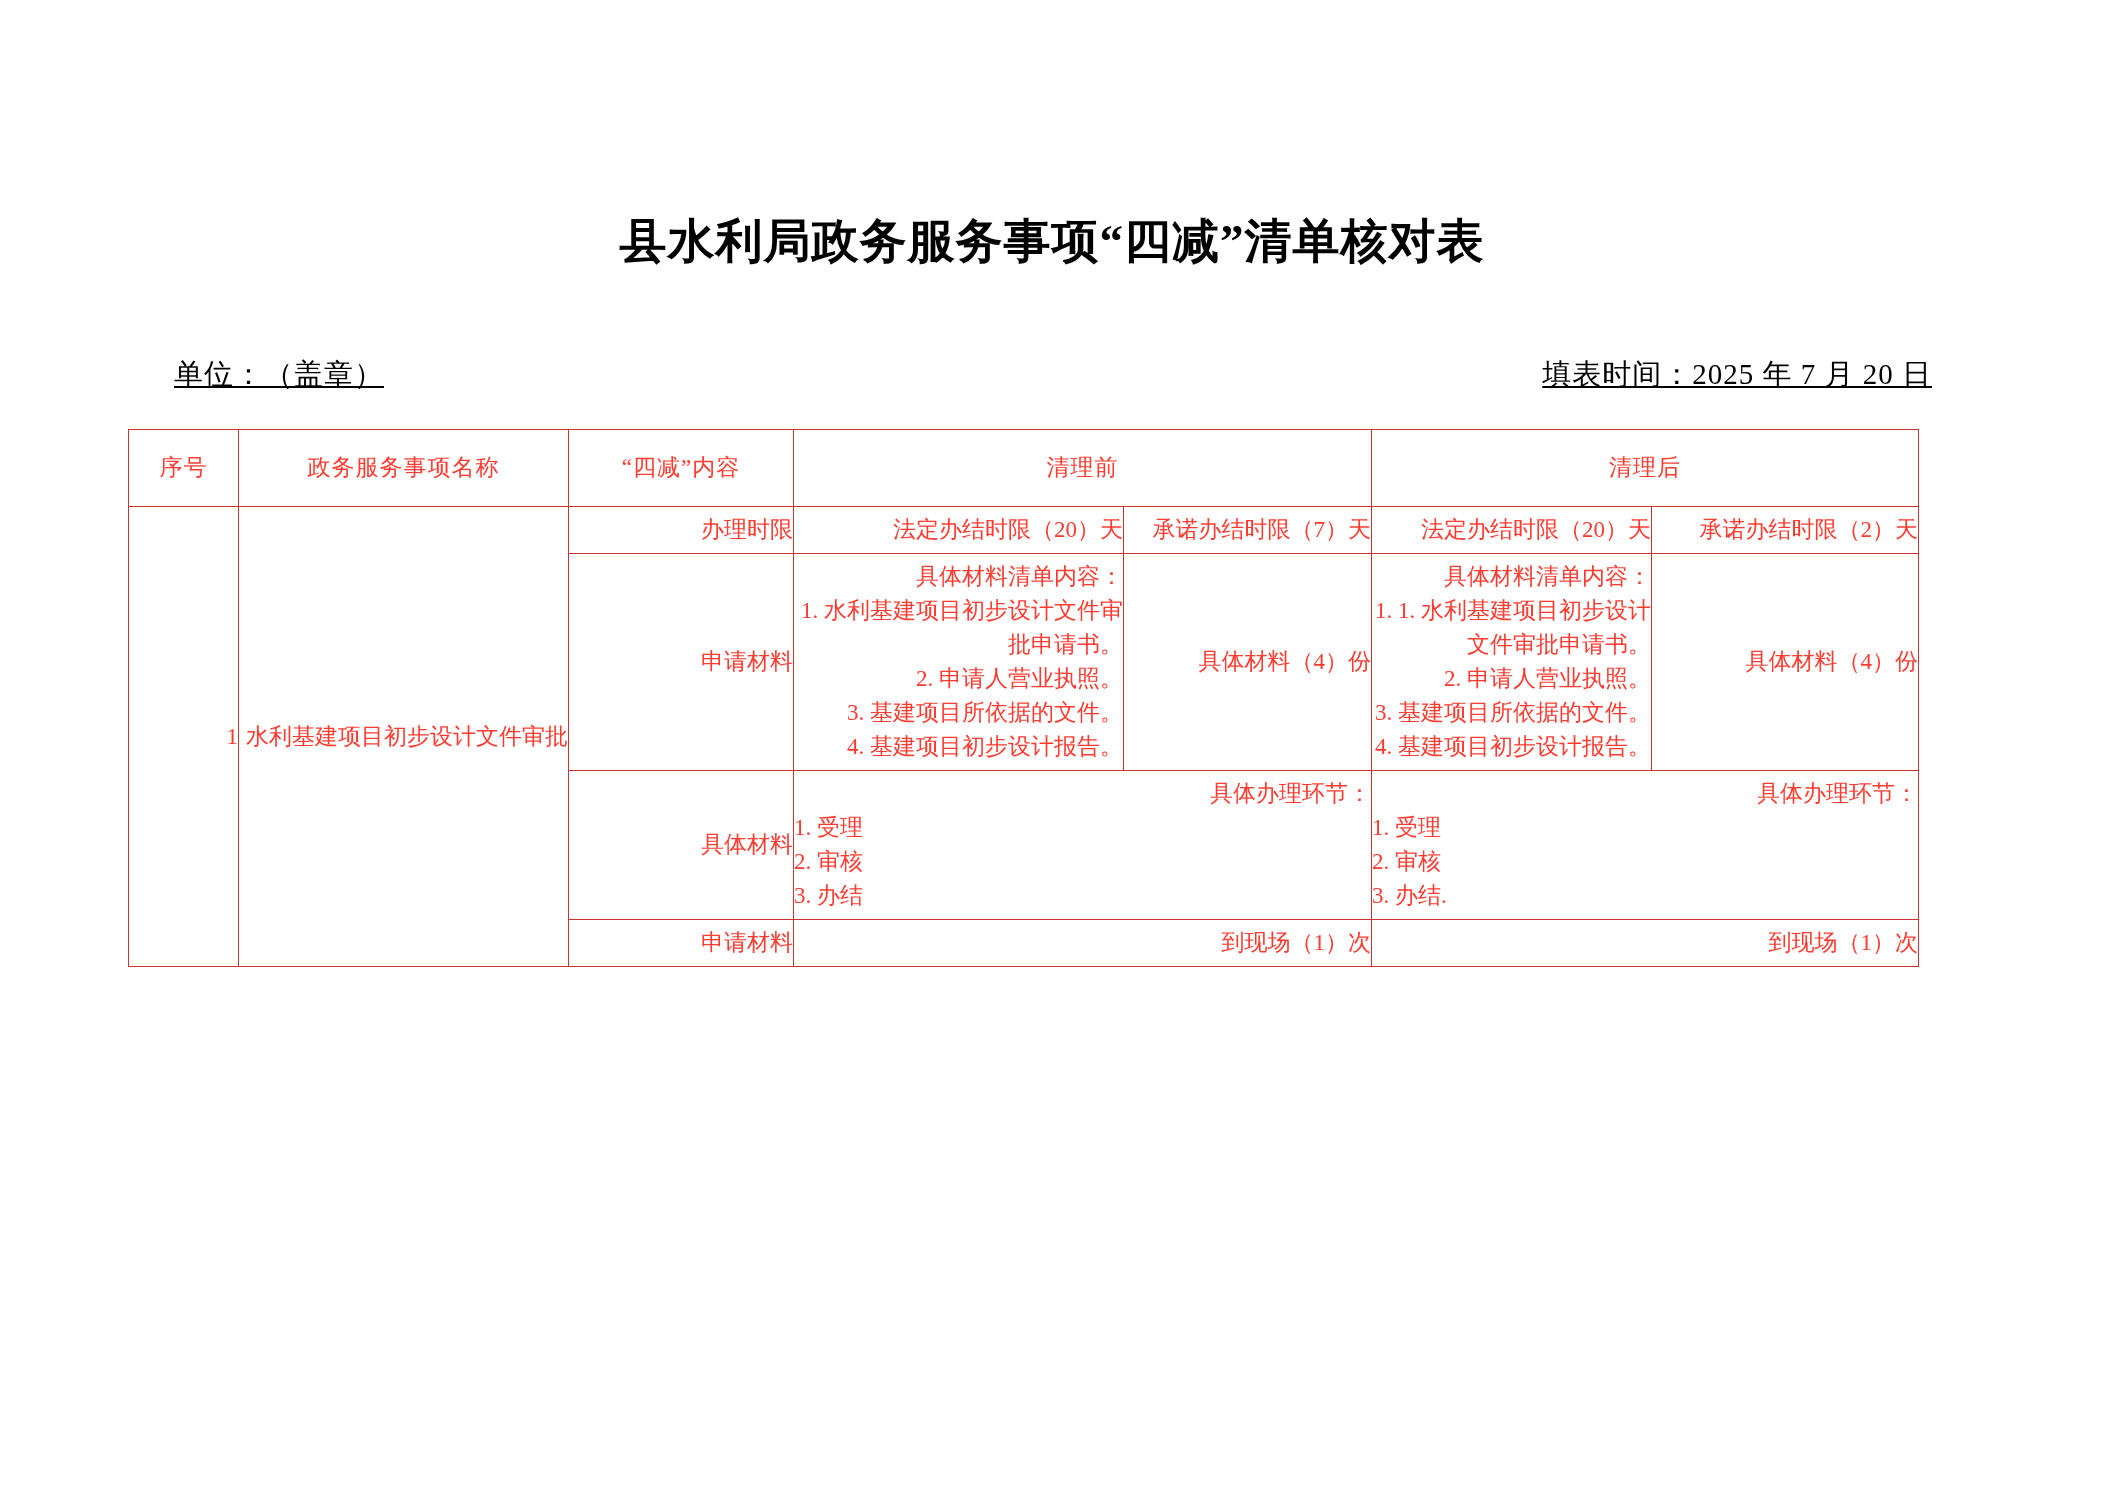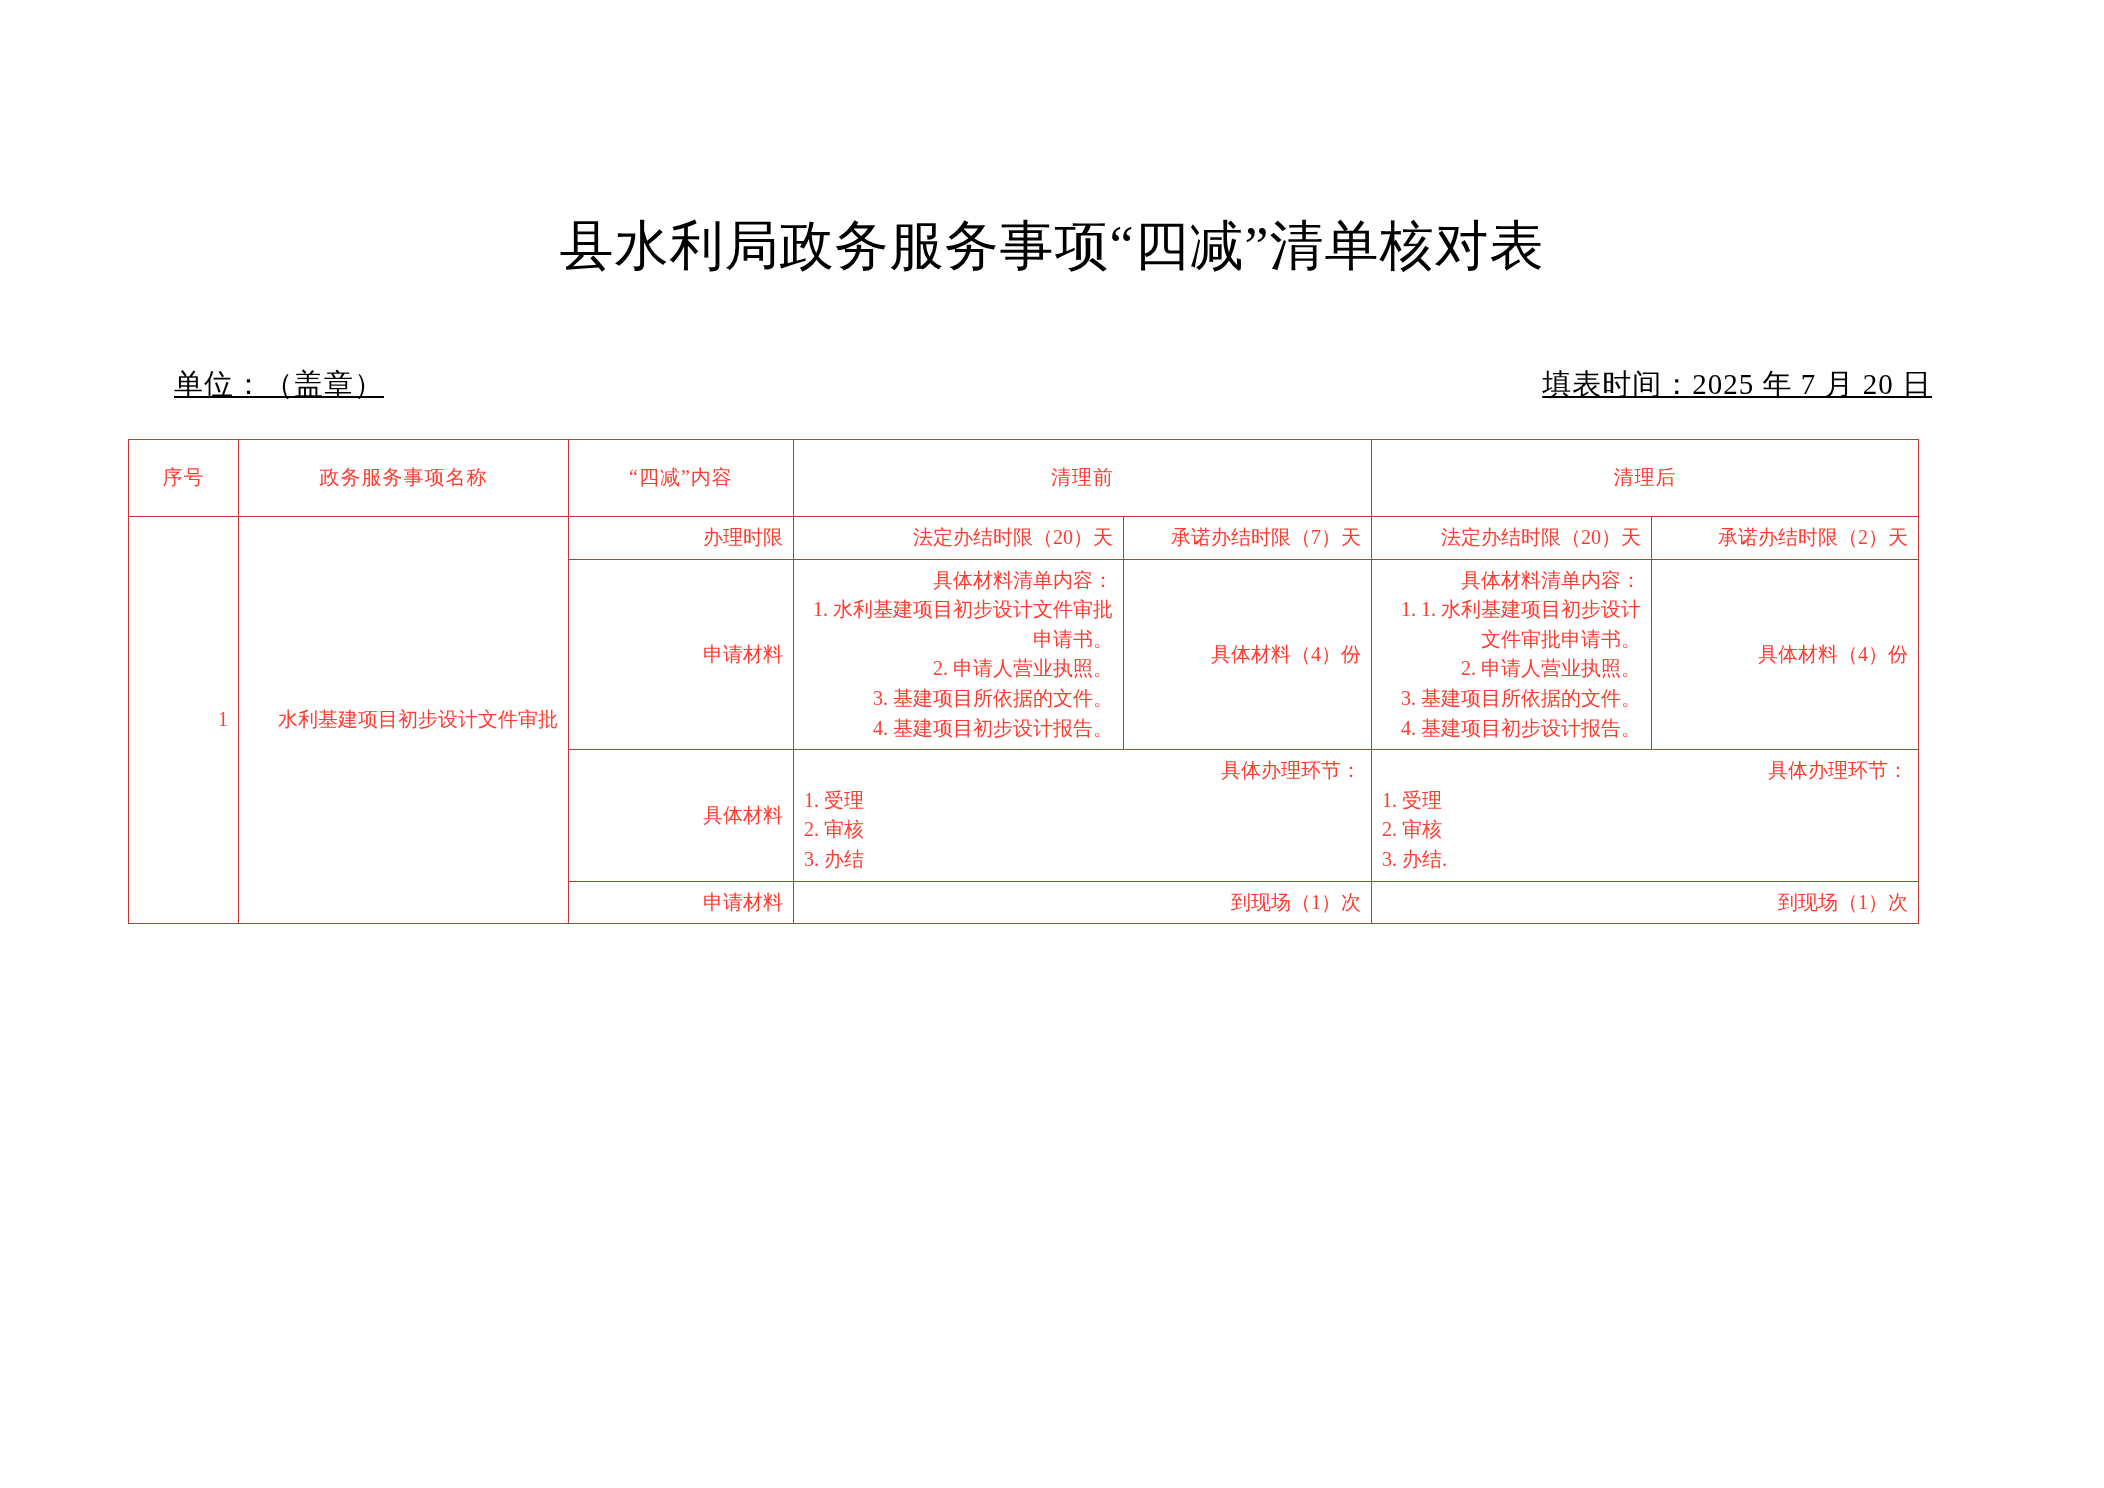--- a/index.html
+++ b/index.html
@@ -16,22 +16,22 @@
   }
   .page {
     position: relative;
     width: 2104px;
     height: 1488px;
     box-sizing: border-box;
     padding: 0 128px;
   }
   .doc-title {
     text-align: center;
-    font-size: 54px;
-    font-weight: normal;
+    font-size: 47px;
+    font-weight: bold;
     letter-spacing: 1px;
     margin-top: 210px;
     color: #000000;
     font-family: "Liberation Serif", "DejaVu Serif", serif;
   }
   .meta-row {
     display: flex;
     justify-content: space-between;
     align-items: baseline;
     margin-top: 82px;
@@ -46,22 +46,22 @@
   }
   table.main {
     margin-top: 34px;
     border-collapse: collapse;
     width: 1790px;
     table-layout: fixed;
     color: #ff3b30;
   }
   table.main td, table.main th {
     border: 1.6px solid #cc3333;
-    padding: 6px 10px;
-    font-size: 20px;
+    padding: 6px 0;
+    font-size: 23px;
     line-height: 1.48;
     vertical-align: middle;
     color: #ff3b30;
     font-weight: normal;
     font-family: "Liberation Serif", "DejaVu Serif", serif;
   }
   .hdr td {
     text-align: center;
     font-size: 26px;
     height: 64px;

